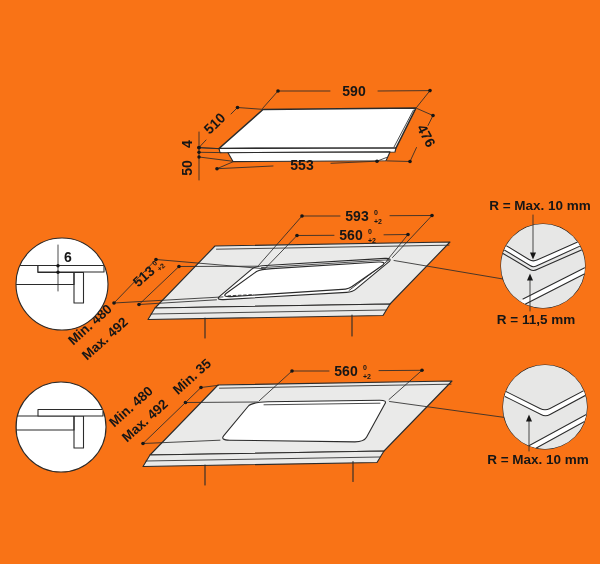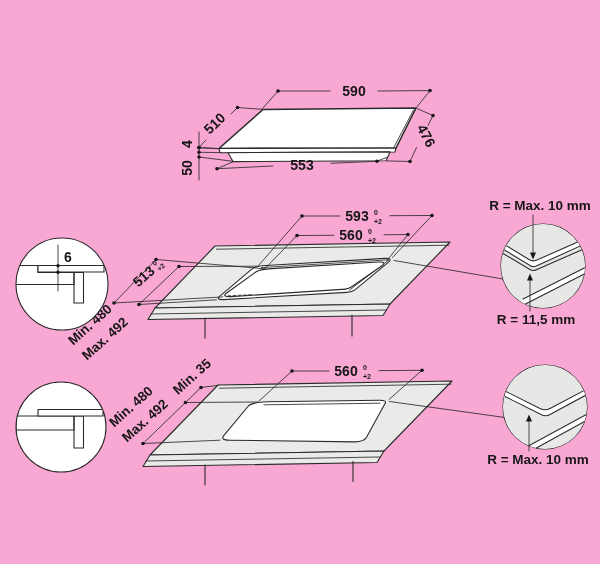--- a/index.html
+++ b/index.html
@@ -1,16 +1,16 @@
 <!DOCTYPE html>
 <html><head>
 <meta charset="utf-8">
 <style>
   html,body{margin:0;padding:0;background:#ffffff;}
-  #stage{position:relative;width:600px;height:564px;background:#f9a8d4;overflow:hidden;}
+  #stage{position:relative;width:600px;height:564px;background:#f97316;overflow:hidden;}
   svg{display:block;}
   svg text{font-family:"Liberation Sans","DejaVu Sans",sans-serif;font-weight:bold;fill:#161616;}
   .t{font-size:14px;}
   .t-sm{font-size:7px;}
   .t-r{font-size:13.5px;}
   .s{stroke:#2b2b2b;stroke-width:1.1;fill:none;stroke-linejoin:round;stroke-linecap:round;}
   .s-thick{stroke-width:1.6;}
   .s-thin{stroke-width:0.85;}
   .f-white{fill:#ffffff;}
   .f-gray{fill:#eaeae9;}

